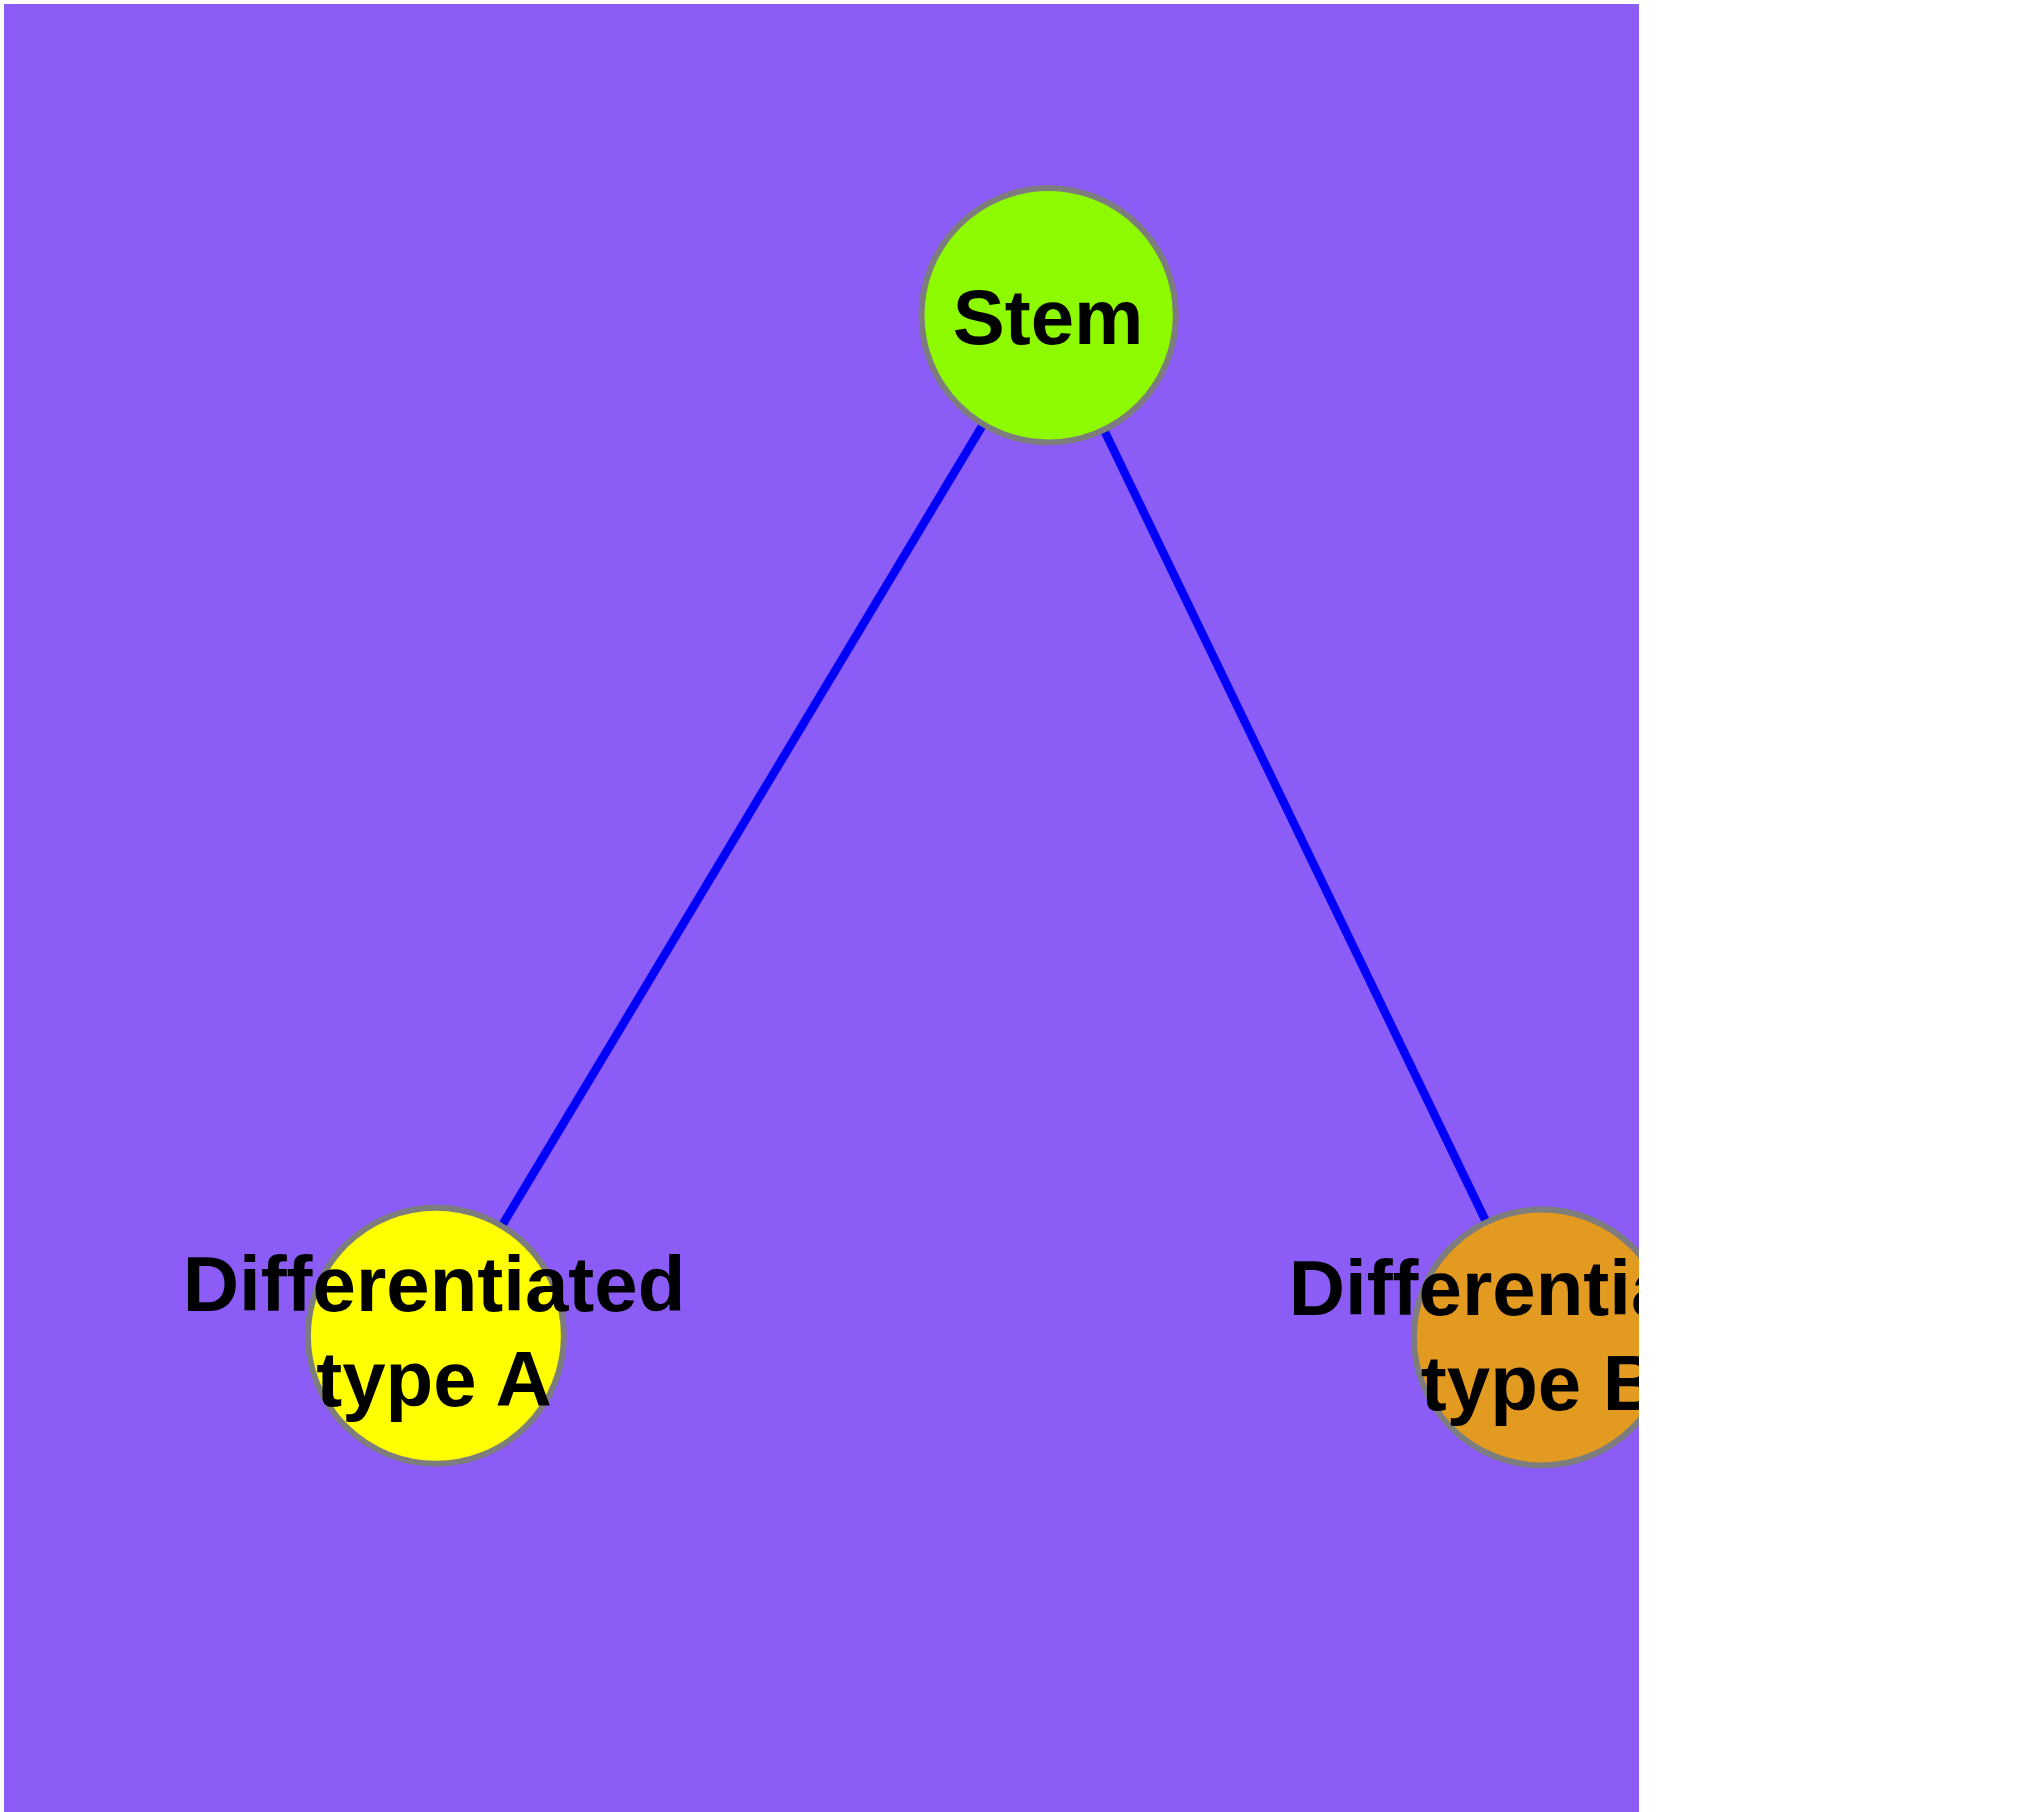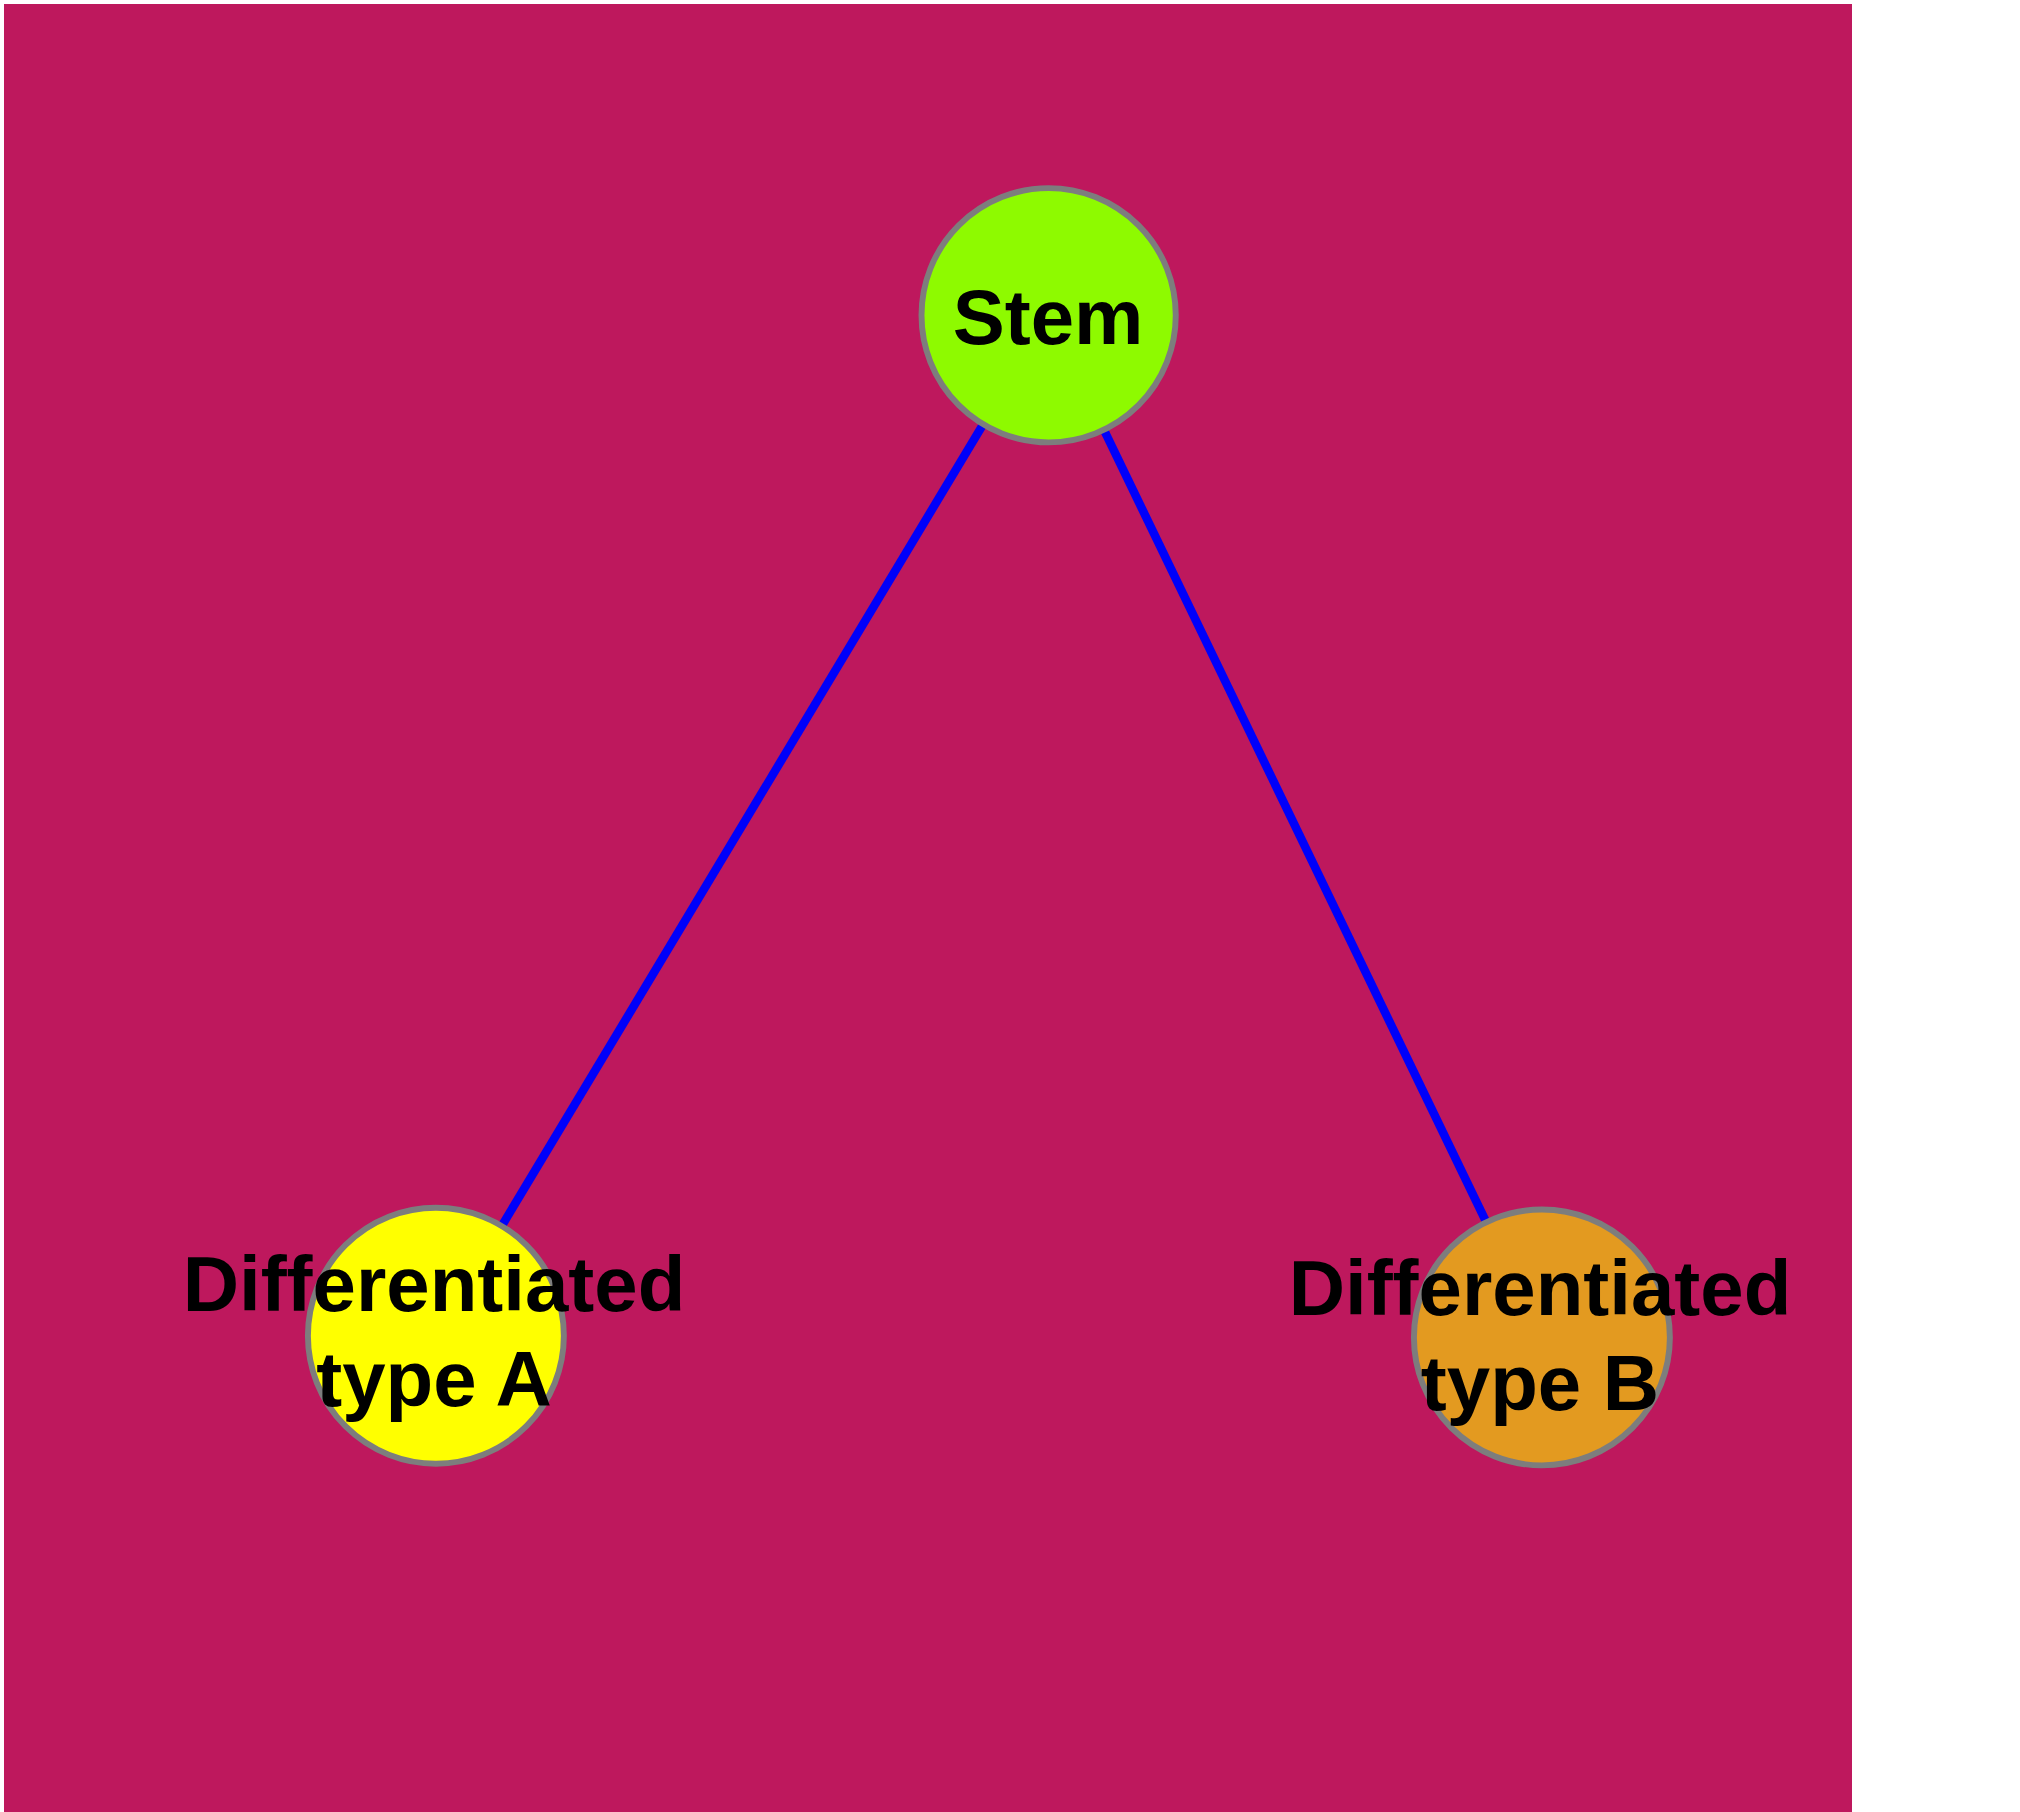--- a/index.html
+++ b/index.html
@@ -3,23 +3,23 @@
 <meta charset="utf-8">
 <style>
   html, body {
     margin: 0;
     padding: 0;
     background: #ffffff;
     font-family: "Liberation Sans", sans-serif;
   }
   #canvas {
     position: relative;
-    width: 1852px;
+    width: 1639px;
     height: 1812px;
-    background: #be185d;
+    background: #8b5cf6;
     overflow: hidden;
   }
   .margin-strip {
     position: absolute;
     background: #ffffff;
     z-index: 3;
   }
   .margin-top  { left: 0; top: 0; width: 2021px; height: 4.2px; }
   .margin-left { left: 0; top: 0; width: 4.2px;  height: 1812px; }
   #graph-svg {

